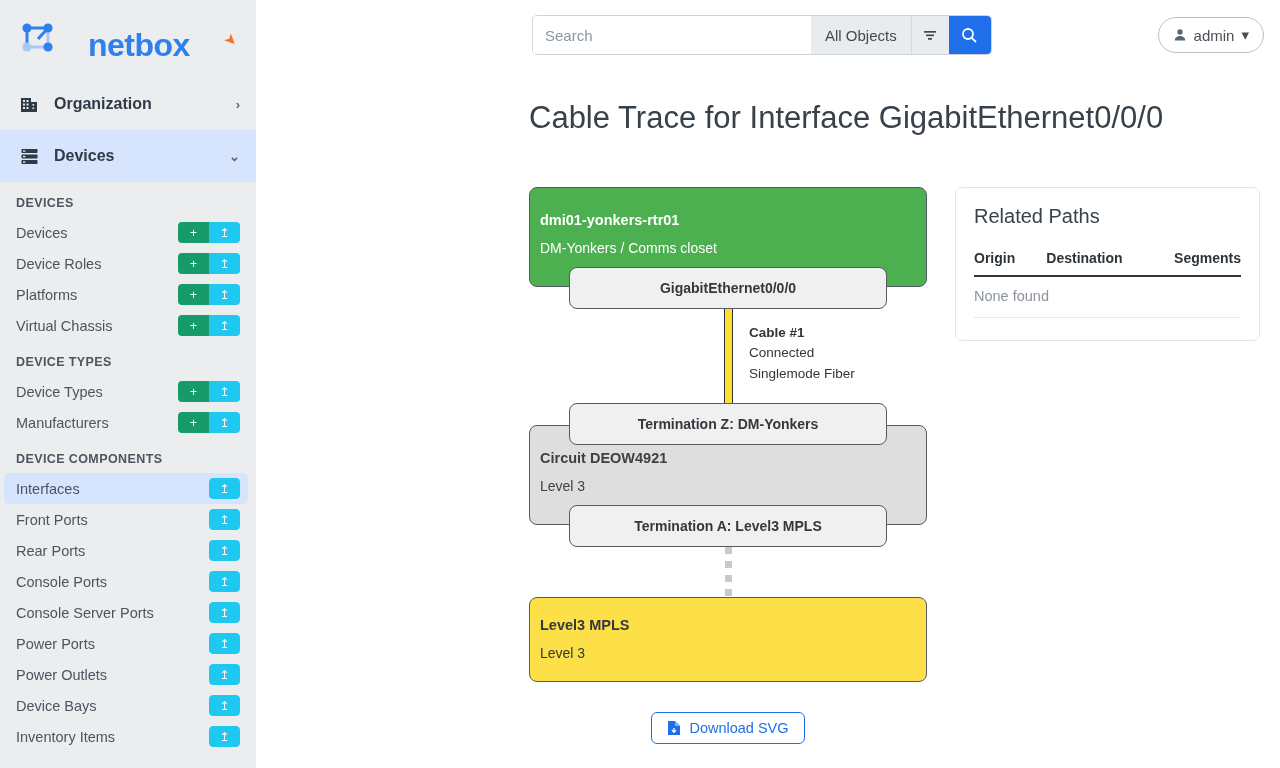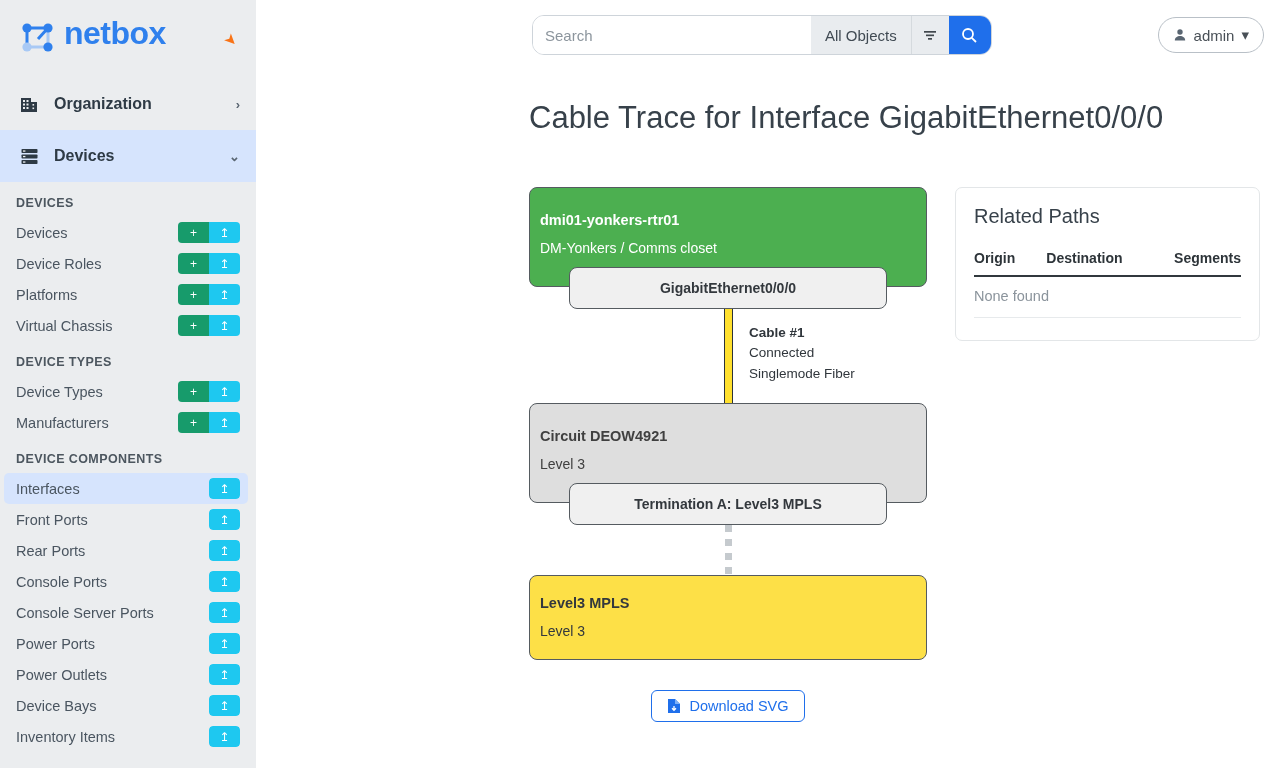--- a/index.html
+++ b/index.html
@@ -17,21 +17,21 @@
   .sidebar {
     width: 256px; min-width: 256px; height: 768px;
     background: #ebedef;
     overflow: hidden;
     position: relative;
   }
   .brand-row {
     height: 78px; display: flex; align-items: center;
     padding: 0 18px 0 16px;
   }
-  .brand-logo { display: flex; align-items: flex-start; gap: 0; flex: 1; }
+  .brand-logo { display: flex; align-items: flex-end; gap: 24px; flex: 1; }
   .brand-wordmark { font-size: 32px; font-weight: 700; color: #2f80ed; letter-spacing: -0.5px; line-height: 1; }
   .pin-icon { color: #f97316; font-size: 15px; line-height: 1; transform: rotate(45deg); }
 
   .nav-group {
     display: flex; align-items: center;
     height: 52px; padding: 0 16px;
     font-size: 16px; font-weight: 700; color: #2e3a45;
     cursor: pointer;
   }
   .nav-group .g-icon { width: 26px; display: flex; align-items: center; justify-content: center; margin-right: 12px; }
@@ -62,21 +62,21 @@
 
   
   .main { flex: 1; height: 768px; background: #fff; overflow: hidden; position: relative; }
   .topbar {
     height: 70px; display: flex; align-items: center;
     padding: 0 16px 0 0;
   }
   .search-wrap { display: flex; align-items: center; margin: 0 auto 0 276px; }
   .search-box {
     display: flex; align-items: stretch; height: 40px;
-    border: 1px solid #ced4da; border-radius: 12px; overflow: hidden; background: #fff;
+    border: 1px solid #ced4da; border-radius: 5px; overflow: hidden; background: #fff;
   }
   .search-input {
     width: 278px; border: none; outline: none; padding: 0 12px;
     font-size: 15px; color: #495057; font-family: "Liberation Sans", sans-serif;
   }
   .search-input::placeholder { color: #8c959d; }
   .obj-select {
     display: flex; align-items: center; padding: 0 14px;
     background: #e9ecef; font-size: 15px; color: #404a53; cursor: pointer;
   }
@@ -395,20 +395,21 @@
 
           <div class="cable-zone">
             <div class="cable-line"></div>
             <div class="cable-label">
               <div><b>Cable #1</b></div>
               <div>Connected</div>
               <div>Singlemode Fiber</div>
             </div>
           </div>
 
+          <div class="term-box" style="margin-bottom:-20px;">Termination Z: DM-Yonkers</div>
 
           <div class="node node-circuit">
             <div class="n-title">Circuit DEOW4921</div>
             <div class="n-sub">Level 3</div>
           </div>
 
           <div class="term-box ov-up">Termination A: Level3 MPLS</div>
 
           <div class="dots">
             <i></i>

